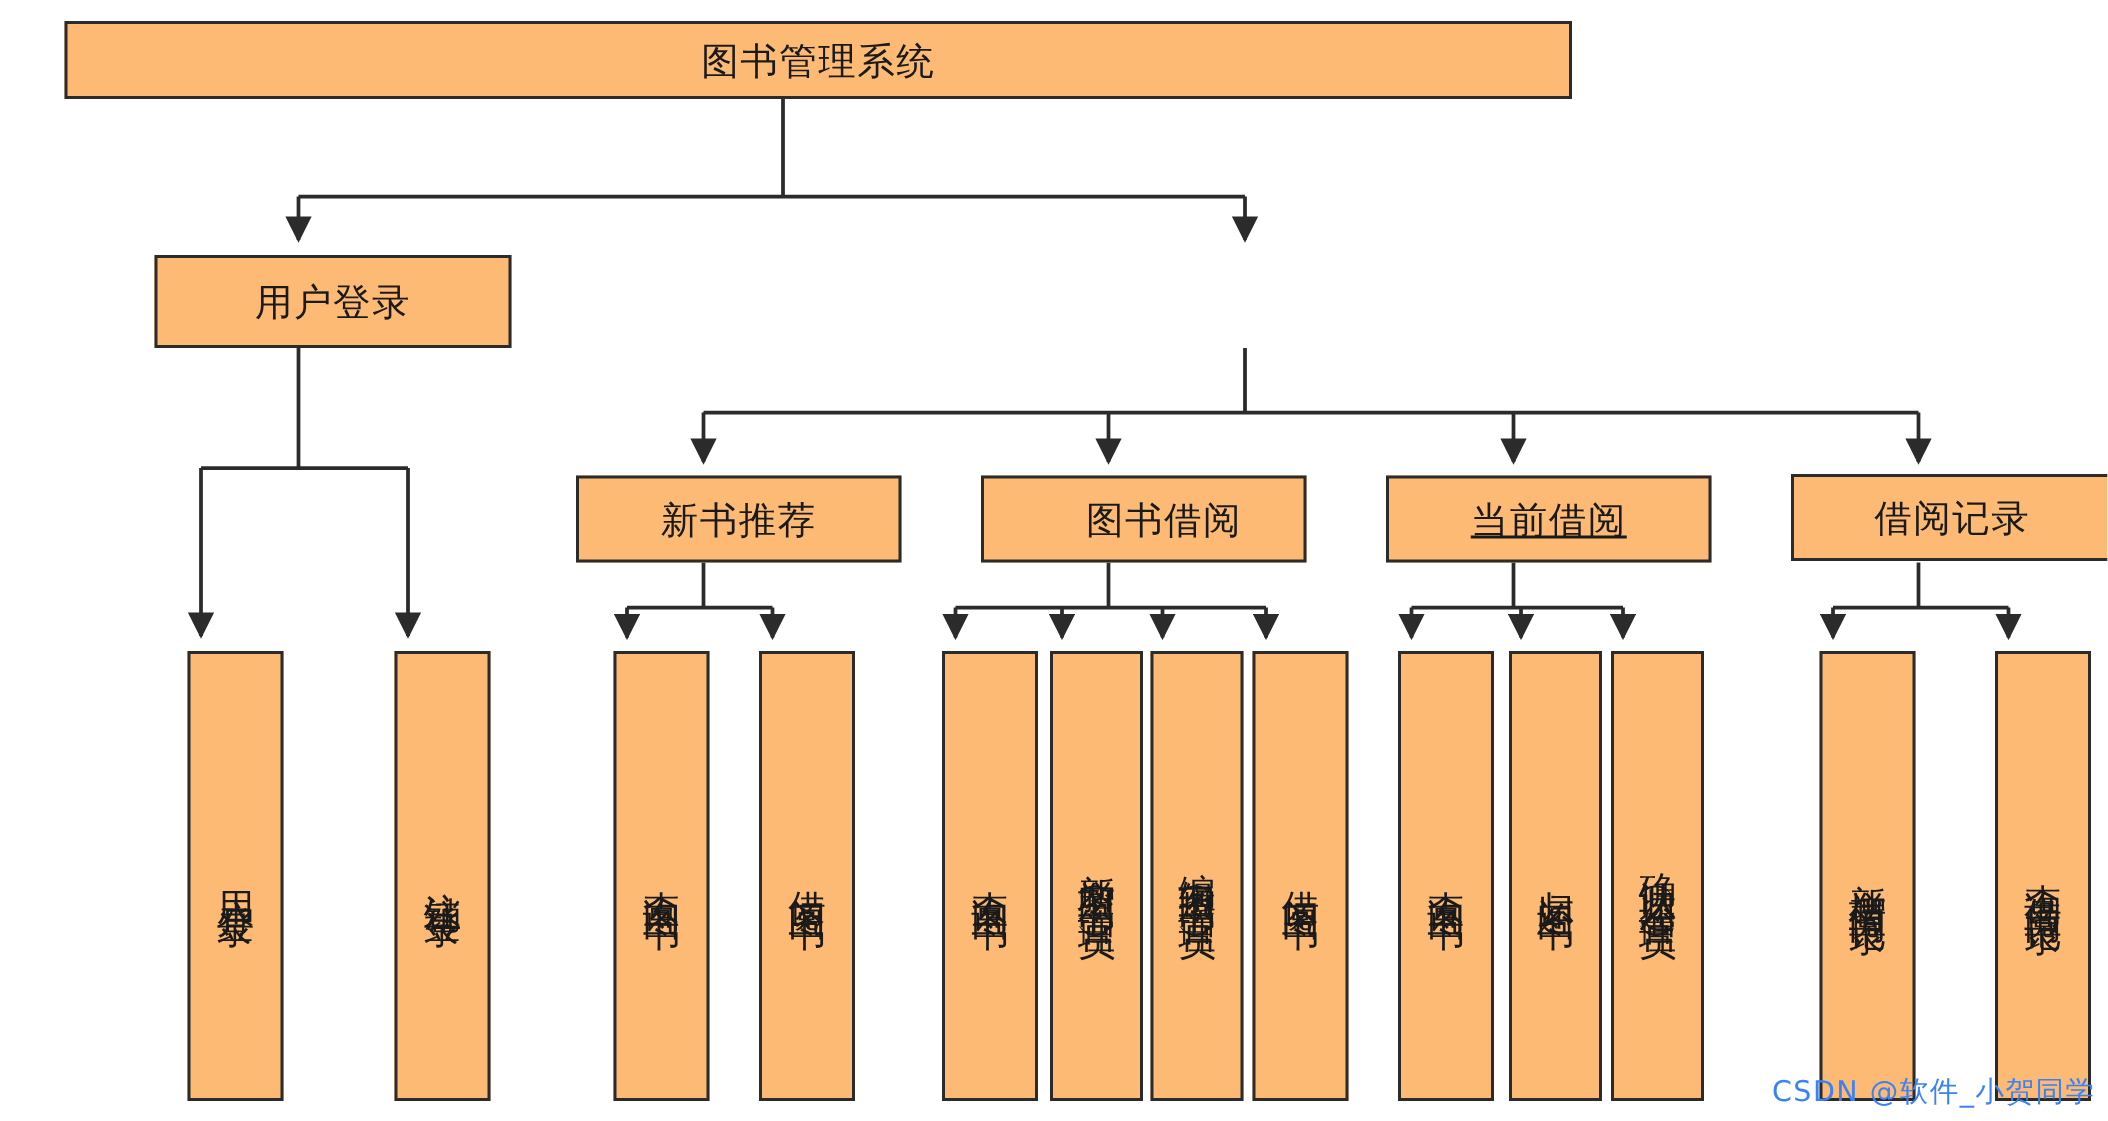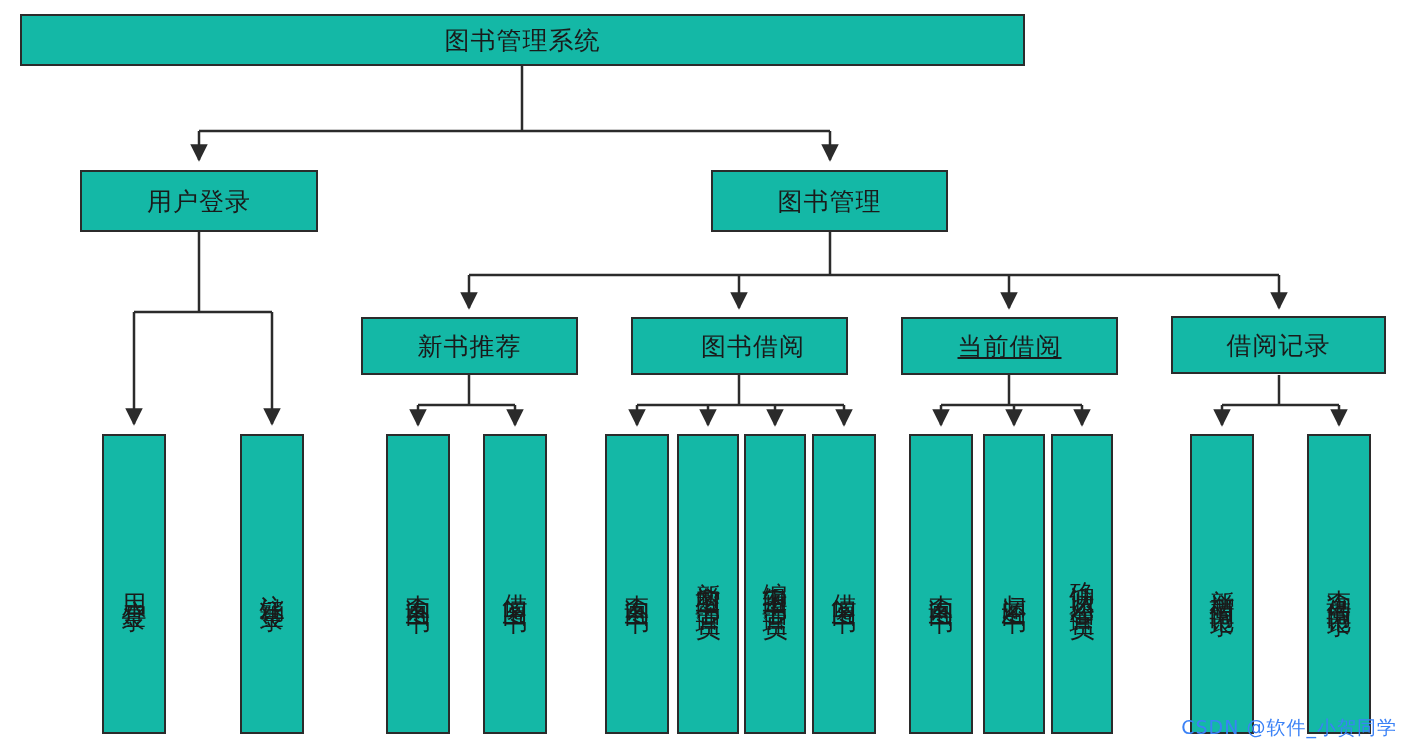--- a/index.html
+++ b/index.html
@@ -14,25 +14,26 @@
     position: relative;
     width: 1405px;
     height: 747px;
     background: #ffffff;
     overflow: hidden;
   }
   .node {
     position: absolute;
     box-sizing: border-box;
     border: 2.5px solid #2b2b2b;
-    background: #14b8a6;
+    background: #fdba74;
     display: flex;
     align-items: center;
     justify-content: center;
     color: #1a1a1a;
+    margin-left: 23px;
   }
   .node.h {
     font-size: 25px;
     letter-spacing: 1px;
   }
   .node.v {
     font-size: 25px;
   }
   .node.v .vtext {
     writing-mode: vertical-rl;
@@ -117,23 +118,20 @@
     </g>
   </svg>
 
   <div class="node h title" style="left:20px; top:14px; width:1005px; height:52px;">
     <span>图书管理系统</span>
   </div>
 
   <div class="node h" style="left:80px; top:170px; width:238px; height:62px;">
     <span>用户登录</span>
   </div>
-  <div class="node h" style="left:711px; top:170px; width:237px; height:62px;">
-    <span>图书管理</span>
-  </div>
 
   <div class="node h" style="left:361px; top:317px; width:217px; height:58px;">
     <span>新书推荐</span>
   </div>
   <div class="node h" style="left:631px; top:317px; width:217px; height:58px;padding-left:27px;">
     <span>图书借阅</span>
   </div>
   <div class="node h" style="left:901px; top:317px; width:217px; height:58px;text-decoration:underline;">
     <span>当前借阅</span>
   </div>

